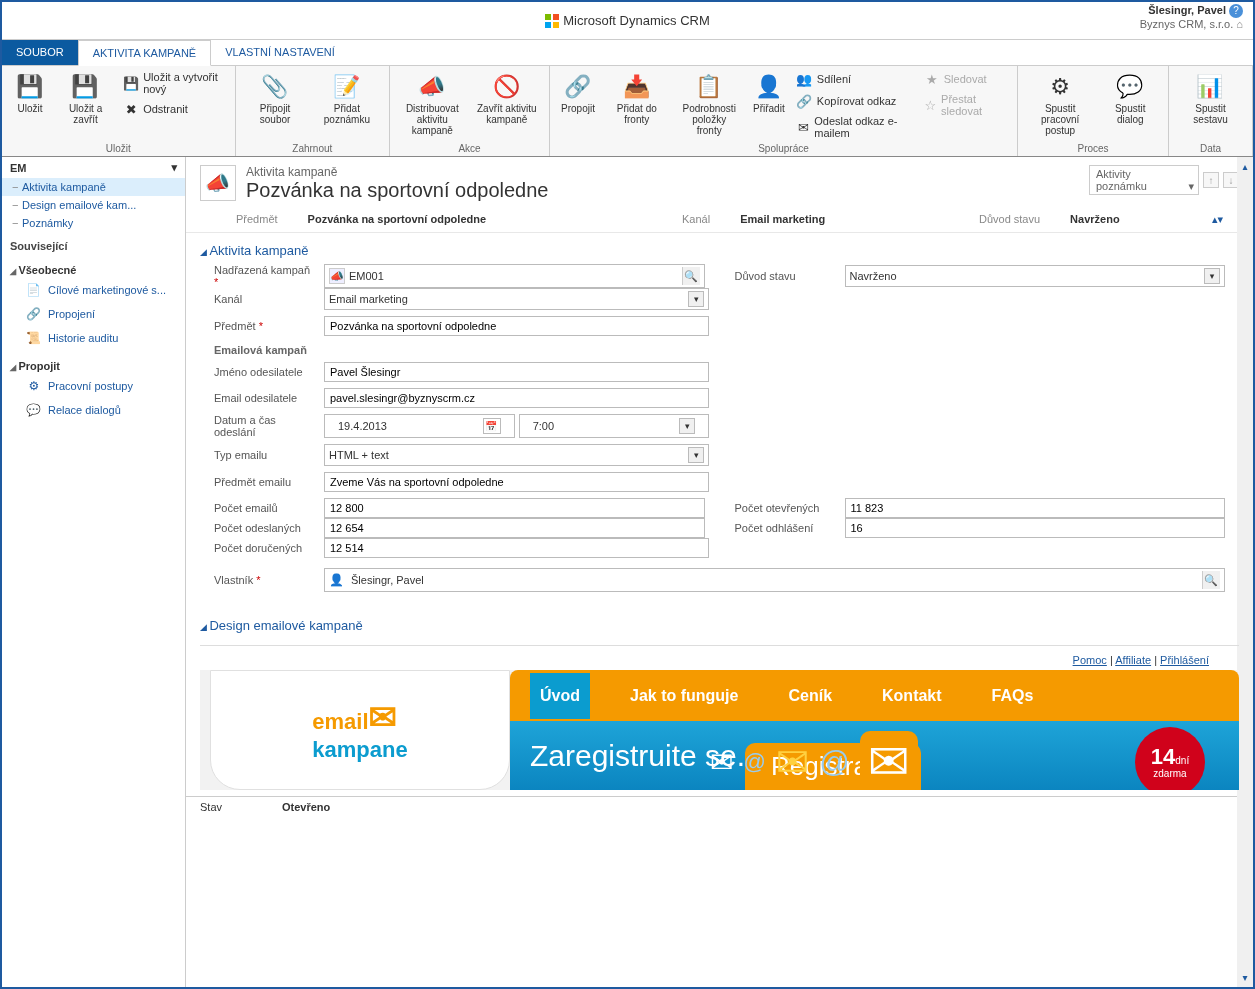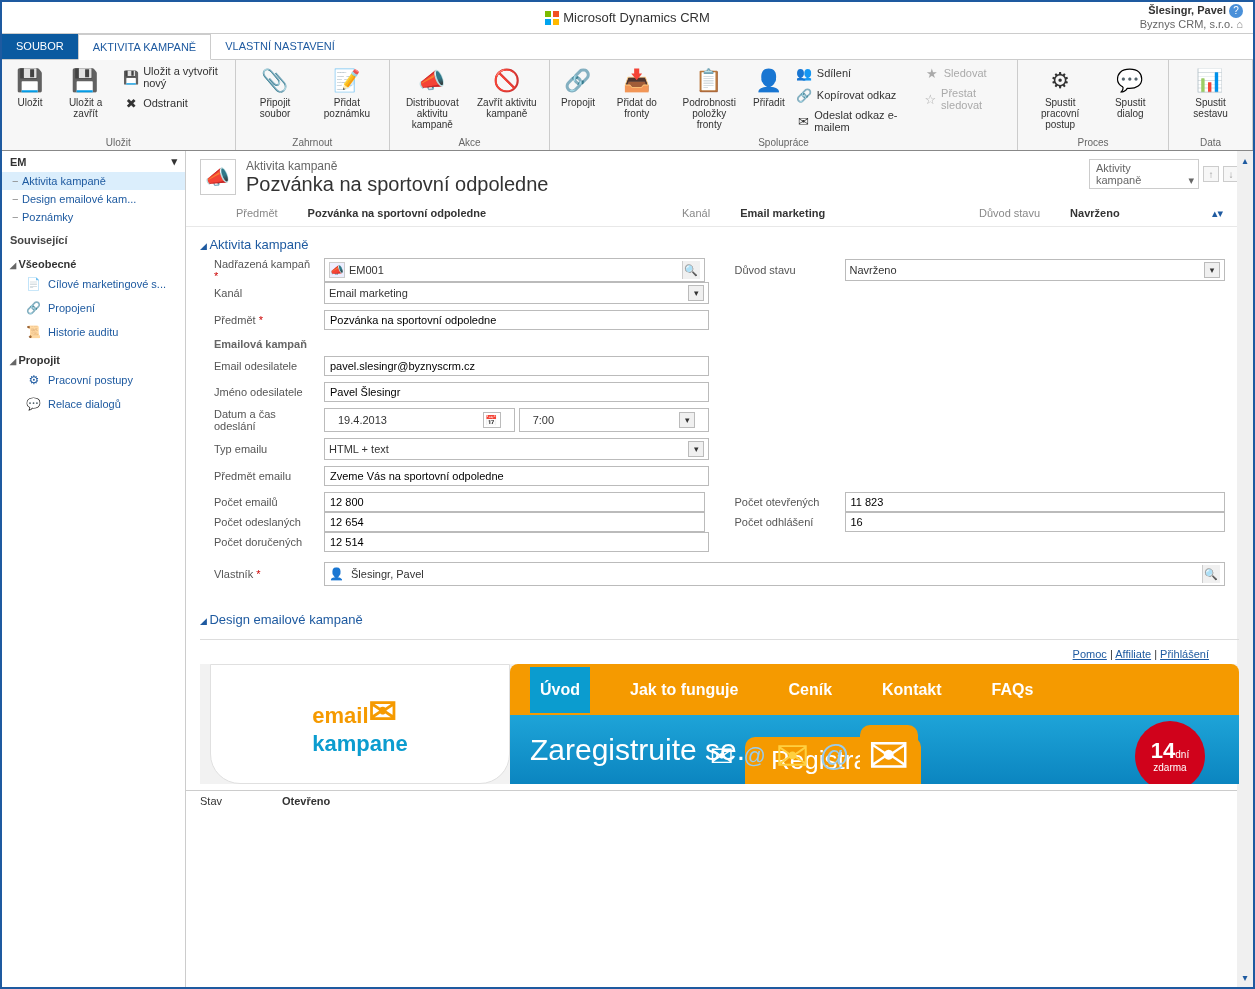--- a/index.html
+++ b/index.html
@@ -1,18 +1,18 @@
 <!DOCTYPE html>
 <html><head>
 <meta charset="utf-8">
 <style>
 * { box-sizing: border-box; margin: 0; padding: 0; }
 body { font-family: "Segoe UI", Tahoma, sans-serif; font-size: 12px; color: #333; background: #fff; overflow: hidden; }
 .window { border: 2px solid #1e5aa0; width: 1255px; height: 989px; display: flex; flex-direction: column; position: relative; }
-.titlebar { height: 32px; display: flex; align-items: center; justify-content: center; border-bottom: 1px solid #ccc; position: relative; }
+.titlebar { height: 38px; display: flex; align-items: center; justify-content: center; border-bottom: 1px solid #ccc; position: relative; }
 .titlebar-center { display: flex; align-items: center; gap: 4px; font-size: 13px; }
 .titlebar-logo { width: 14px; height: 14px; display: inline-block; }
 .titlebar-right { position: absolute; right: 10px; top: 2px; text-align: right; font-size: 11px; }
 .titlebar-user { color: #333; font-weight: bold; }
 .titlebar-org { color: #666; }
 .help-icon { display: inline-block; width: 14px; height: 14px; border-radius: 50%; background: #4a90d9; color: #fff; text-align: center; line-height: 14px; font-size: 10px; vertical-align: middle; }
 
 .ribbon-tabs { display: flex; border-bottom: 1px solid #ccc; background: #fff; }
 .ribbon-tab { padding: 6px 14px; font-size: 11px; color: #1e5aa0; cursor: pointer; }
 .ribbon-tab.file { background: #0b5aa0; color: #fff; }
@@ -292,21 +292,21 @@
           <span>▾</span>
         </div>
 
       <div class="head-block">
         <div class="head-ico">📣</div>
         <div class="head-texts">
           <div class="head-type">Aktivita kampaně</div>
           <div class="head-title">Pozvánka na sportovní odpoledne</div>
         </div>
         <div class="head-right">
-          <div class="head-sel"><span>Aktivity kampaně</span><span style="position:absolute;right:4px;">▾</span></div>
+          <div class="head-sel"><span>Aktivity poznámku</span><span style="position:absolute;right:4px;">▾</span></div>
           <div class="nav-arrow">↑</div>
           <div class="nav-arrow">↓</div>
         </div>
       </div>
 
       <div class="summary-row">
         <div class="summary-cell" style="flex:2;">
             <span class="summary-lbl">Předmět</span>
             <span class="summary-val">Pozvánka na sportovní odpoledne</span>
           </div>
@@ -347,26 +347,26 @@
               <span>Email marketing</span>
               <span class="sel-btn">▾</span>
             </div>
         </div>
         <div class="form-row" style="width:49%;">
           <div class="frm-lbl"><span>Předmět</span> <span class="req">*</span></div>
           <input class="frm-input" value="Pozvánka na sportovní odpoledne" style="">
         </div>
         <div class="subsection">Emailová kampaň</div>
         <div class="form-row" style="width:49%;">
+          <div class="frm-lbl">Jméno odesilatele</div>
+          <input class="frm-input" value="Pavel Šlesingr" style="">
+        </div>
+        <div class="form-row" style="width:49%;">
           <div class="frm-lbl">Email odesilatele</div>
           <input class="frm-input" value="pavel.slesingr@byznyscrm.cz" style="">
-        </div>
-        <div class="form-row" style="width:49%;">
-          <div class="frm-lbl">Jméno odesilatele</div>
-          <input class="frm-input" value="Pavel Šlesingr" style="">
         </div>
         <div class="form-row" style="width:49%;">
           <div class="frm-lbl">Datum a čas odeslání</div>
           <div class="date-combo">
             <div class="dpart">
                 <span>19.4.2013</span>
                 <span class="cal-ico">📅</span>
               </div>
             <div class="dpart">
                 <span>7:00</span>

